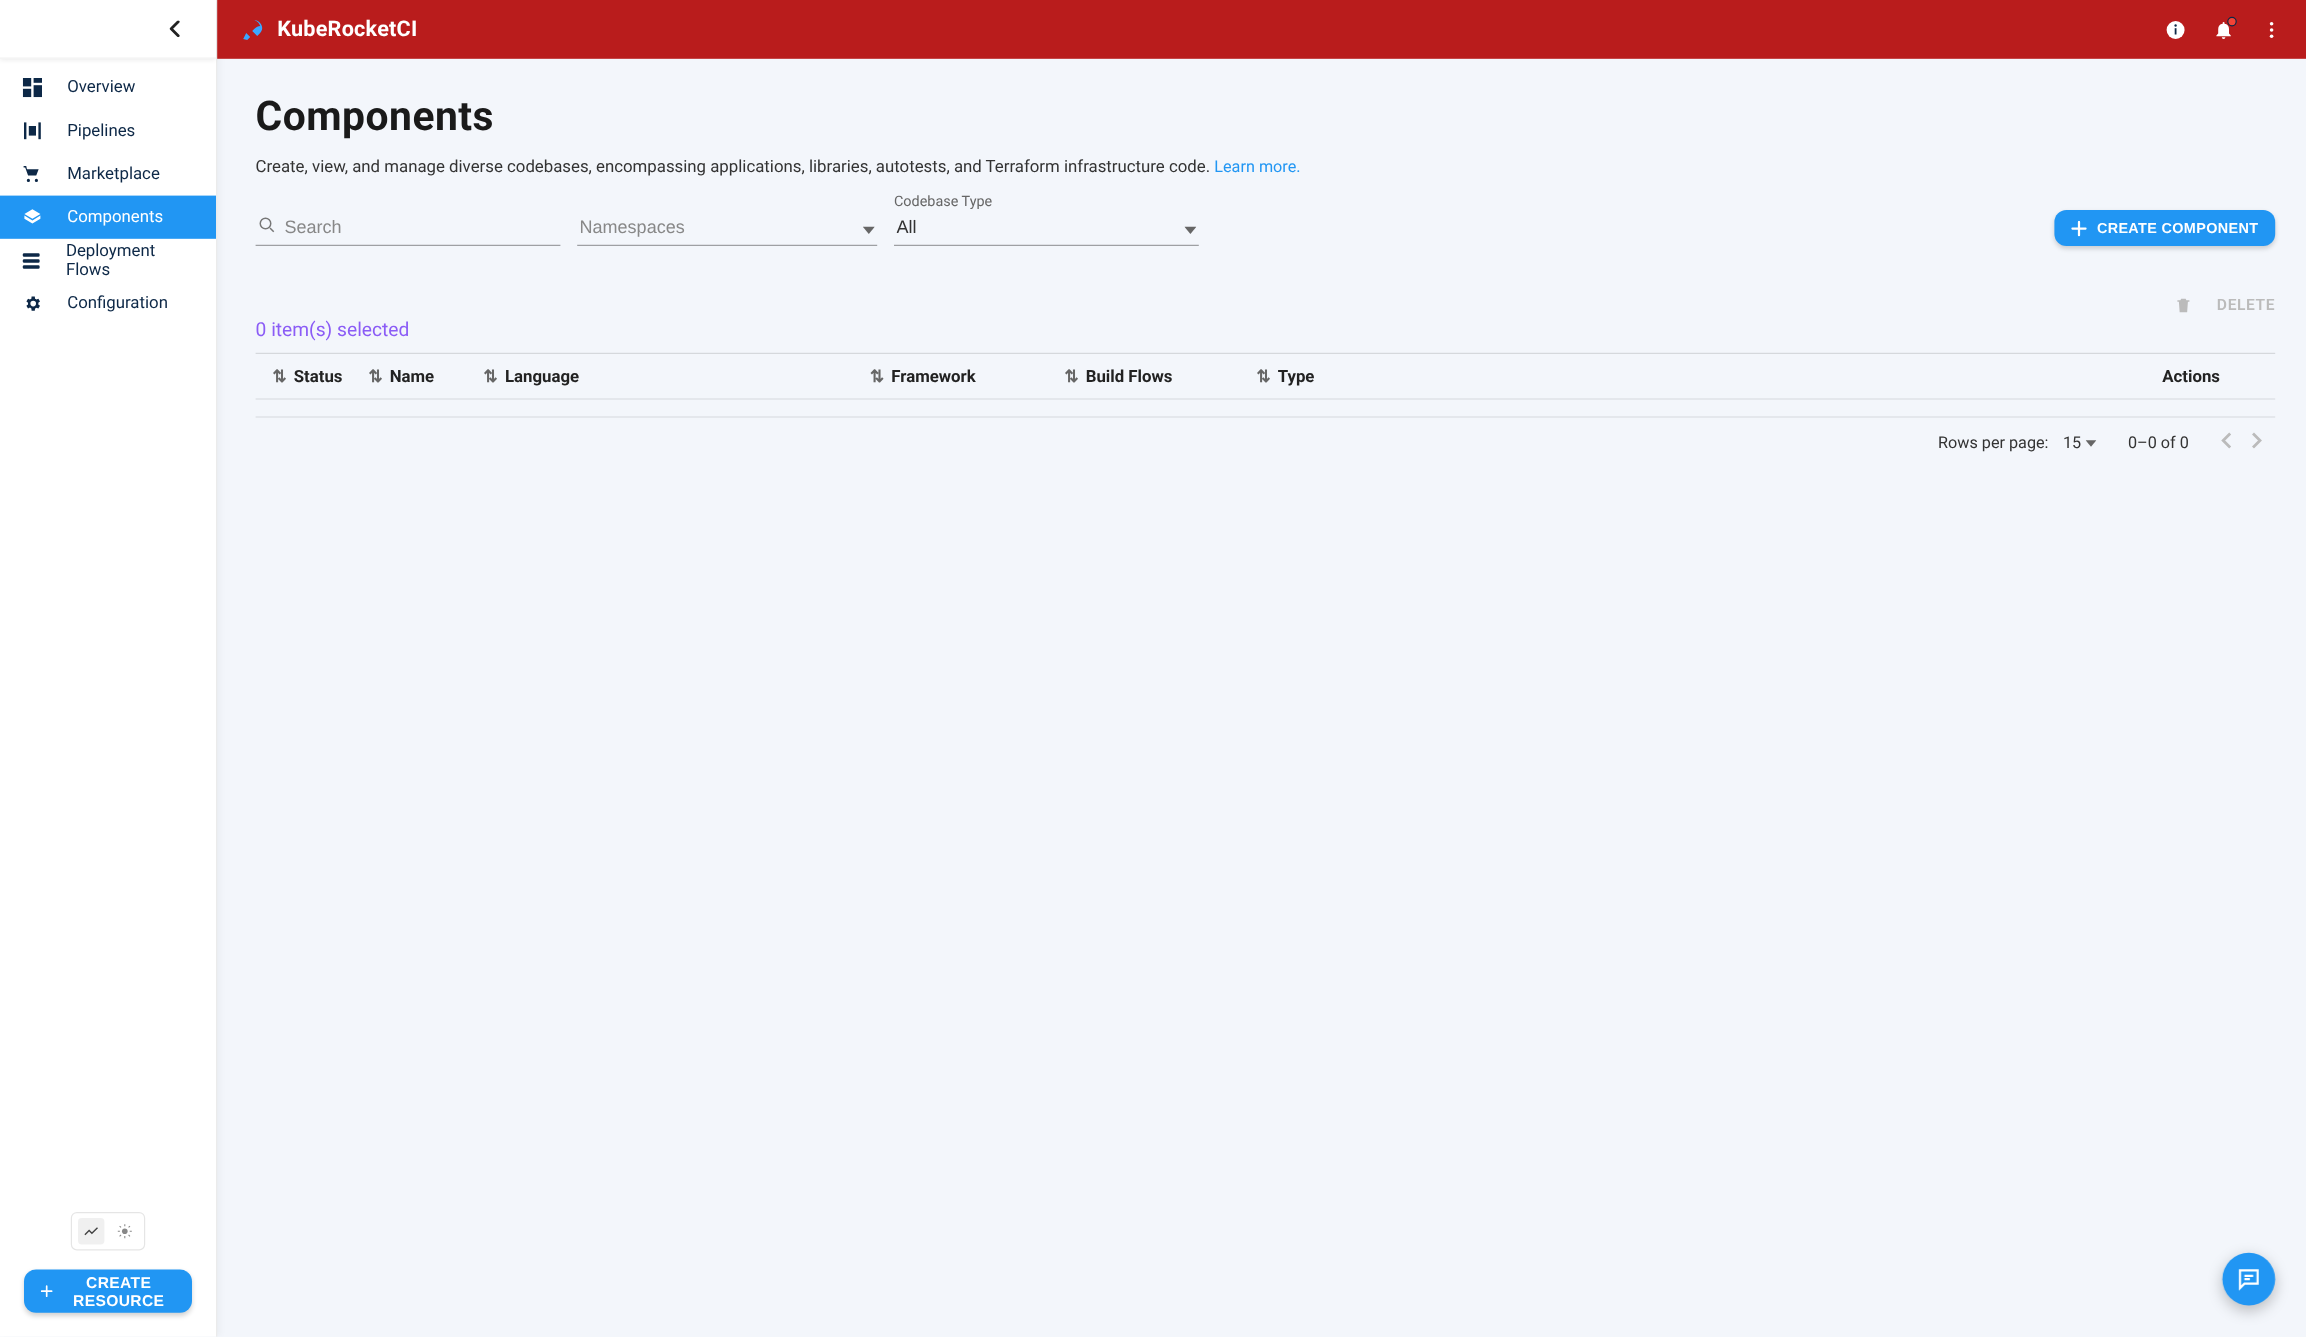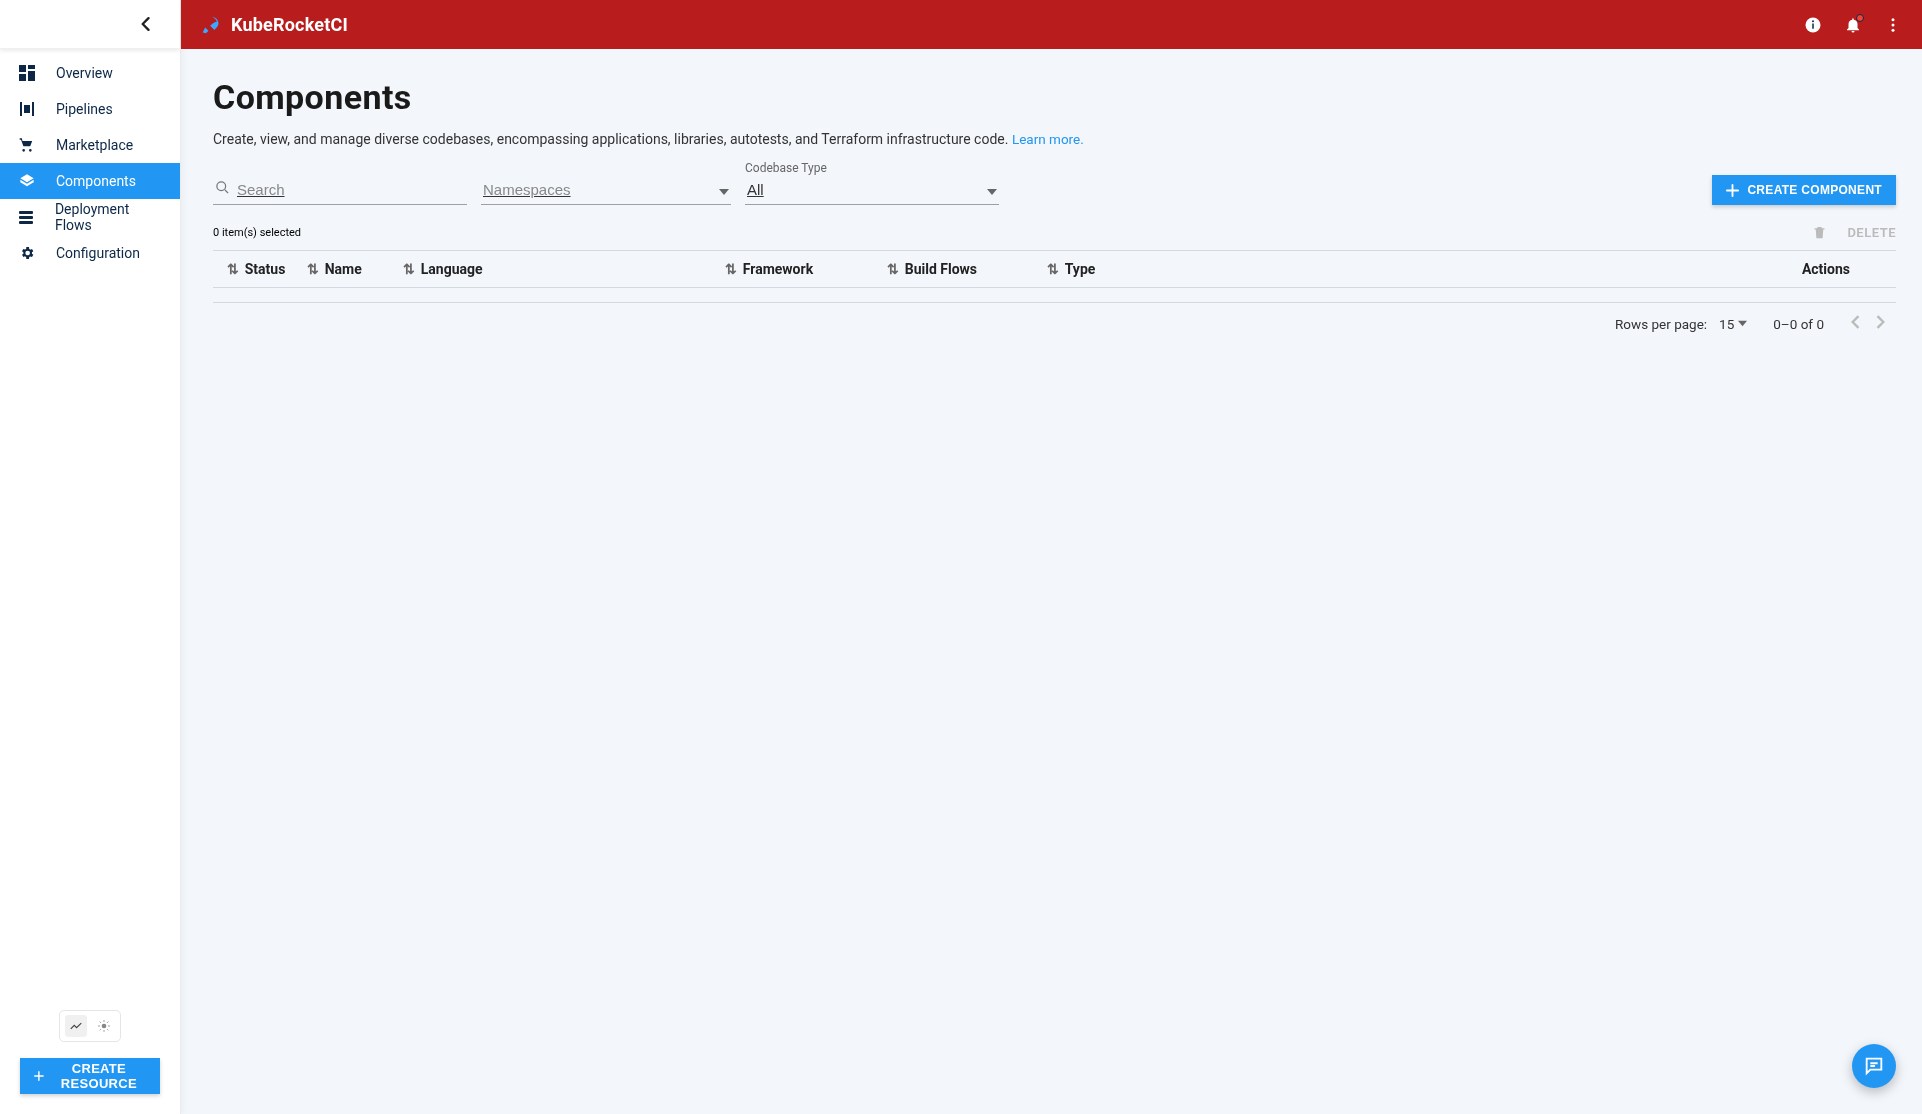--- a/index.html
+++ b/index.html
@@ -9,46 +9,46 @@
 .sidebar-top { height: 49px; display: flex; align-items: center; justify-content: flex-end; padding-right: 30px; border-bottom: 1px solid rgba(0,0,0,.06); box-shadow: 0 2px 4px rgba(0,0,0,.08);}
 .sidebar-nav { flex: 1; padding-top: 6px; }
 .nav-item { display: flex; align-items: center; gap: 18px; height: 36px; padding: 0 16px; color: #0d2847; font-size: 14px; cursor: pointer; }
 .nav-item.active { background: #2196f3; color: #fff; }
 .nav-item .nav-icon { width: 22px; display: flex; align-items: center; justify-content: center; }
 .nav-item svg { fill: currentColor; }
 .sidebar-bottom { padding: 14px 20px 20px; }
 .pill-row { display: flex; gap: 6px; justify-content: center; margin-bottom: 16px; border: 1px solid rgba(0,0,0,.1); border-radius: 5px; padding: 4px; width: 62px; margin-left: auto; margin-right: auto;}
 .pill { width: 22px; height: 22px; display: flex; align-items: center; justify-content: center; border-radius: 3px;}
 .pill.dark { background: rgba(0,0,0,.06);}
-.btn-primary { background: #2196f3; color: #fff; border: none; border-radius: 0; padding: 0 14px; height: 36px; font-size: 13px; font-weight: 600; letter-spacing: .3px; display: inline-flex; align-items: center; gap: 8px; cursor: pointer; box-shadow: 0 2px 4px rgba(0,0,0,.18);}
+.btn-primary { background: #2196f3; color: #fff; border: none; border-radius: 10px; padding: 0 14px; height: 36px; font-size: 13px; font-weight: 600; letter-spacing: .3px; display: inline-flex; align-items: center; gap: 8px; cursor: pointer; box-shadow: 0 2px 4px rgba(0,0,0,.18);}
 .btn-primary.sm { height: 30px; font-size: 12px;}
 .main { flex: 1; display: flex; flex-direction: column; min-width: 0; }
 .topbar { height: 49px; background: #b91c1c; color: #fff; display: flex; align-items: center; padding: 0 20px; }
 .brand { display: flex; align-items: center; gap: 10px; font-size: 18px; font-weight: 700; letter-spacing: .2px;}
 .topbar-actions { margin-left: auto; display: flex; align-items: center; gap: 22px; }
 .icon-btn { position: relative; cursor: pointer; display: flex; }
 .badge-dot { position: absolute; top: -2px; right: -2px; width: 8px; height: 8px; background: #f44336; border-radius: 50%; border: 1px solid #0d2847;}
 .content { flex: 1; overflow: auto; padding: 28px 26px 40px 32px; position: relative;}
 h1 { font-size: 34px; font-weight: 700; color: #1a1a1a; margin-bottom: 14px; letter-spacing: .4px;}
 .subtitle { font-size: 14px; color: #333; margin-bottom: 28px; }
 .subtitle a { color: #2196f3; text-decoration: none; font-size: 13.5px;}
 .filters-row { display: flex; align-items: flex-end; gap: 14px; margin-bottom: 18px; }
 .field { position: relative; }
 .field.search { width: 254px; }
 .field.ns { width: 250px; }
 .field.ct { width: 254px; }
 .field-label { font-size: 12px; color: #666; position: absolute; top: -16px; left: 0;}
-.field-input { width: 100%; border: none; border-bottom: 1px solid rgba(0,0,0,.35); background: transparent; font-size: 15px; color: #333; padding: 4px 22px 6px 2px; outline: none; text-decoration: underline;}
+.field-input { width: 100%; border: none; border-bottom: 1px solid rgba(0,0,0,.35); background: transparent; font-size: 15px; color: #333; padding: 4px 22px 6px 2px; outline: none;}
 .field.search .field-input { padding-left: 24px; }
 .field-input::placeholder { color: #888; }
 .field .lead-icon { position: absolute; left: 2px; top: 3px; color: #777;}
 .field .trail-icon { position: absolute; right: 2px; top: 5px; color: #666;}
 .create-btn-wrap { margin-left: auto; }
 .toolbar2 { display: flex; align-items: center; margin-bottom: 8px; padding: 2px 0;}
-.sel-count { font-size: 11px; color: #000000;}
+.sel-count { font-size: 16px; color: #8b5cf6; margin-top: 40px;}
 .delete-btn { margin-left: auto; color: #bbb; display: flex; align-items: center; gap: 20px; font-size: 13px; font-weight: 600; letter-spacing: .5px; cursor: default;}
 .table-head { border-top: 1px solid rgba(0,0,0,.12); border-bottom: 1px solid rgba(0,0,0,.12); padding: 10px 6px; display: flex; align-items: center; gap: 0; }
 .col { display: flex; align-items: center; gap: 6px; font-size: 14px; font-weight: 700; color: #222;}
 .col.status { width: 80px; margin-left: 8px;}
 .col.name { width: 96px;}
 .col.lang { width: 322px;}
 .col.fw { width: 162px;}
 .col.bt { width: 160px;}
 .col.type { width: 178px;}
 .col.actions { margin-left: auto; margin-right: 40px;}

